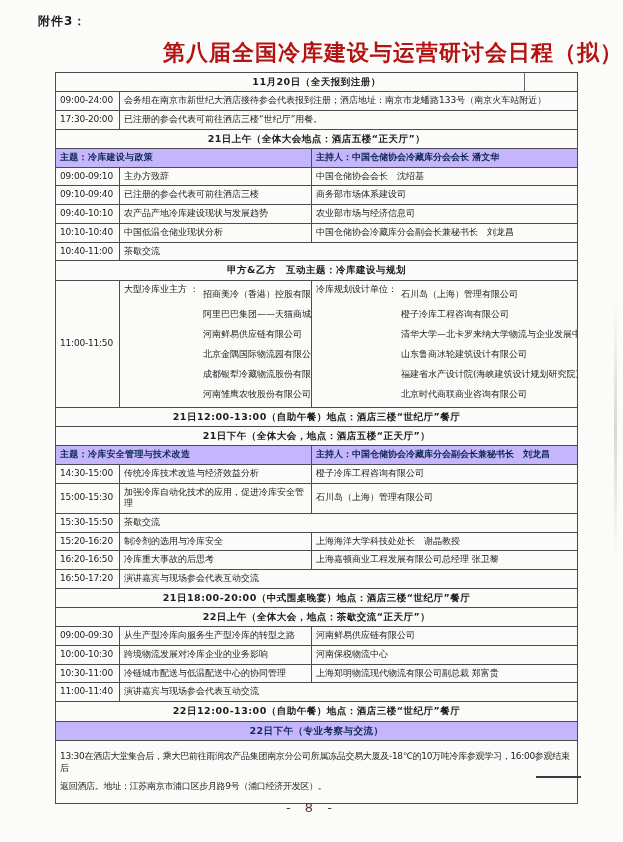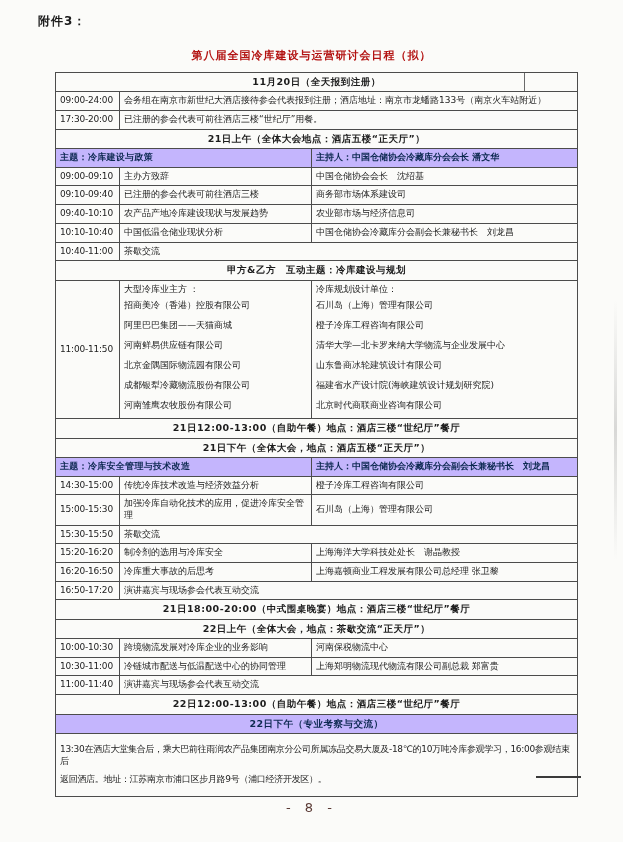--- a/index.html
+++ b/index.html
@@ -9,23 +9,23 @@
     font-family:"DejaVu Sans","Liberation Sans",sans-serif;
     color:#1c1c1c;
     position:relative;
     overflow:hidden;
   }
   .attachment{
     position:absolute;left:38px;top:13px;
     font-size:12px;font-weight:600;letter-spacing:1px;
   }
   .doc-title{
-    position:absolute;left:0;right:0;top:48px;
-    text-align:center;
-    font-size:11px;font-weight:bold;
+    position:absolute;left:0;right:0;top:38px;
+    text-align:right;
+    font-size:22px;font-weight:bold;
     color:#b31312;letter-spacing:1px;
   }
   table.schedule{
     position:absolute;left:55px;top:72px;
     width:522px;
     border-collapse:collapse;
     table-layout:fixed;
     font-size:9px;
   }
   table.schedule td{
@@ -44,21 +44,21 @@
     padding:4px 2px;letter-spacing:0.5px;
   }
   td.hdr.divided{position:relative;text-align:center;}
   td.hdr.divided::after{
     content:"";position:absolute;right:52px;top:0;bottom:0;width:1px;background:#6a6a6a;
   }
   td.blue{
     background:#c4b5fd;color:#0e2a52;font-weight:600;
   }
   td.theme{letter-spacing:0.3px;}
-  .ia-wrap{display:flex;align-items:flex-start;flex-direction:column;}
+  .ia-wrap{display:flex;align-items:flex-start;}
   .ia-label{white-space:nowrap;flex:none;padding-right:4px;font-size:9px;}
   .ia-items{flex:1;}
   .ia-items > div{line-height:20px;white-space:nowrap;}
   td.ia-cell{vertical-align:top;padding-top:14px;}
   .visit-note div{margin:7px 0;letter-spacing:-0.3px;}
   .page-number{
     position:absolute;left:0;right:0;top:800px;
     text-align:center;font-size:13px;color:#5a3a35;
     letter-spacing:5px;font-weight:500;
   }
@@ -196,20 +196,25 @@
         <td class="time">16:50-17:20</td>
         <td colspan="2">演讲嘉宾与现场参会代表互动交流</td>
       </tr>
       <tr>
         <td class="hdr" colspan="3">21日18:00-20:00（中式围桌晚宴）地点：酒店三楼“世纪厅”餐厅</td>
       </tr>
       <tr>
         <td class="hdr" colspan="3">22日上午（全体大会，地点：茶歇交流“正天厅”）</td>
       </tr>
       <tr>
+        <td class="time">09:00-09:30</td>
+        <td>从生产型冷库向服务生产型冷库的转型之路</td>
+        <td>河南鲜易供应链有限公司</td>
+      </tr>
+      <tr>
         <td class="time">10:00-10:30</td>
         <td>跨境物流发展对冷库企业的业务影响</td>
         <td>河南保税物流中心</td>
       </tr>
       <tr>
         <td class="time">10:30-11:00</td>
         <td>冷链城市配送与低温配送中心的协同管理</td>
         <td>上海郑明物流现代物流有限公司副总裁 郑富贵</td>
       </tr>
       <tr>

